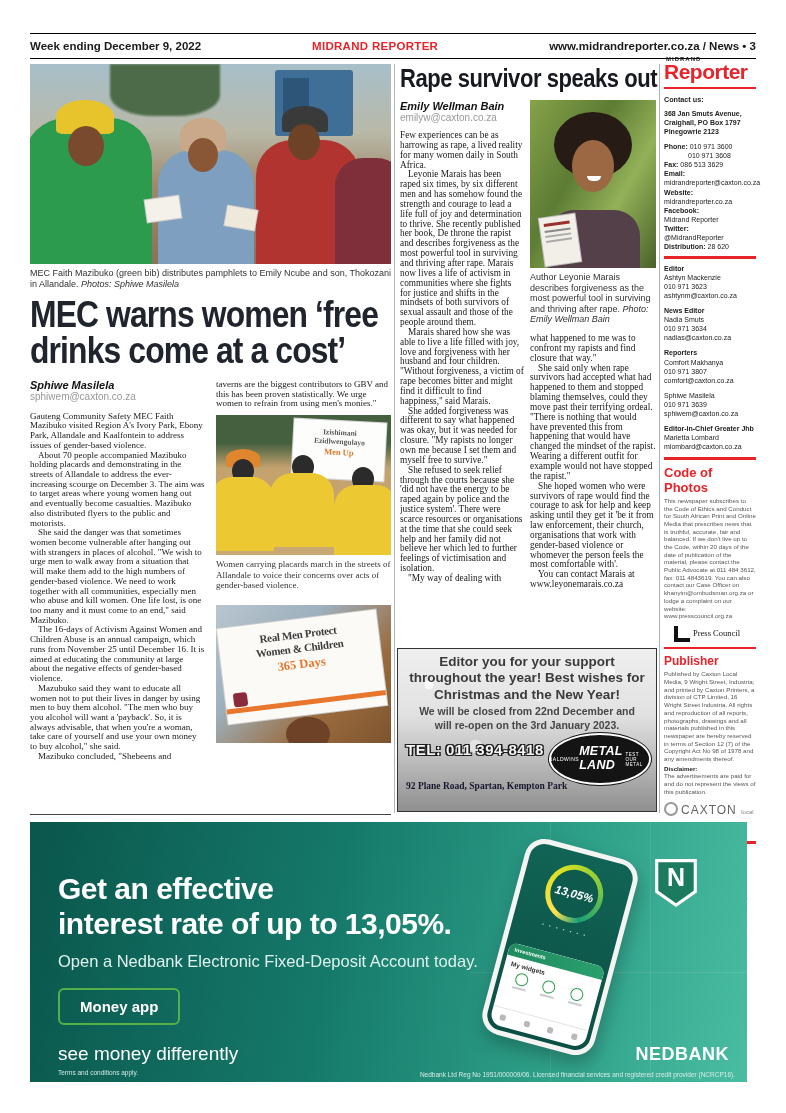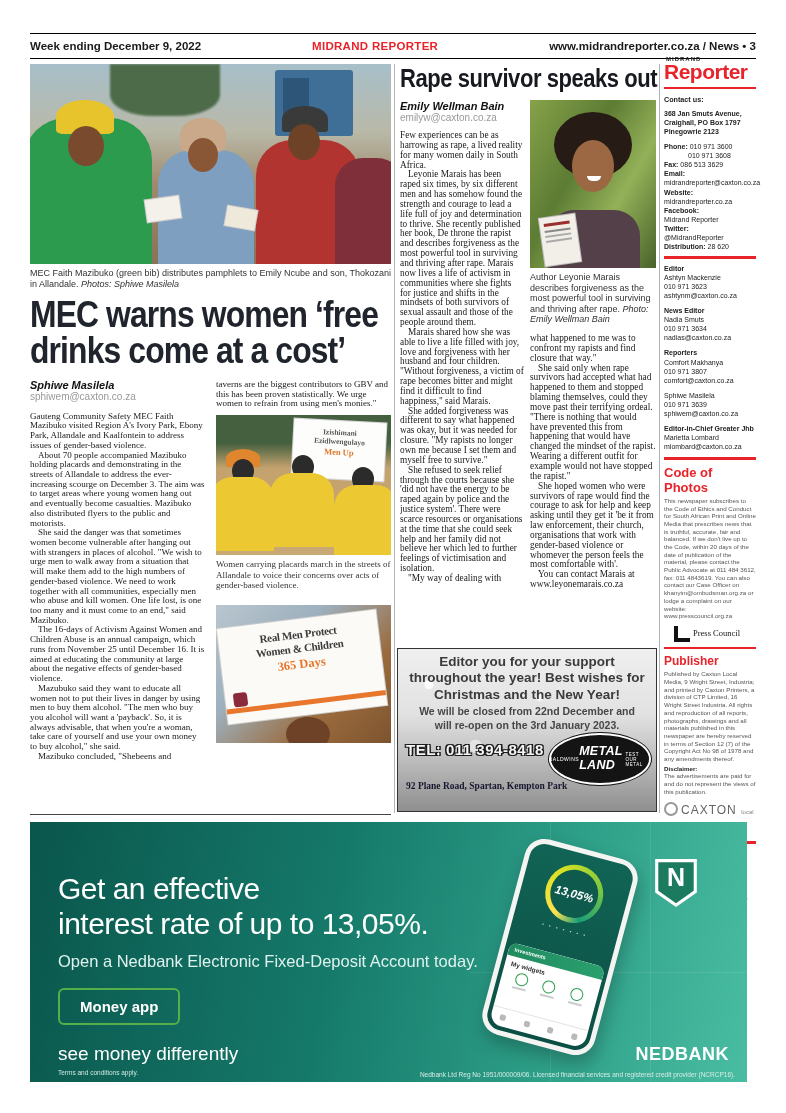--- a/index.html
+++ b/index.html
@@ -125,21 +125,21 @@
   .pc-tx{font-family:"Liberation Serif",serif;font-size:8.5px;line-height:1.05;}
   .cxlogo{margin:5px 0 4px;color:#777;}
   .cx-ico{display:inline-block;width:10px;height:10px;border:2px solid #999;border-radius:50%;vertical-align:-2px;margin-right:3px;}
   .cx-tx{font-size:12px;letter-spacing:1px;color:#666;}
   .cx-sub{font-size:6px;color:#888;}
   .abclogo{font-size:16px;font-weight:bold;font-style:italic;letter-spacing:-2px;color:#111;margin:4px 0 0 24px;}
   
   .nedad{left:30px;top:822px;width:717px;height:260px;overflow:hidden;
          background:linear-gradient(100deg,#0a564c 0%,#15796a 42%,#2d9e87 72%,#49bda2 100%);}
   .gridline{position:absolute;background:rgba(255,255,255,.09);}
-  .ned-h{position:absolute;left:28px;top:50px;color:#fff;font-weight:normal;font-size:30px;
+  .ned-h{position:absolute;left:28px;top:50px;color:#fff;font-weight:bold;font-size:30px;
          line-height:1.15;letter-spacing:-.5px;}
   .ned-sub{position:absolute;left:28px;top:130px;color:#dff2ee;font-size:16.5px;}
   .ned-btn{position:absolute;left:28px;top:166px;border:2px solid #55b04b;border-radius:6px;
            color:#fff;font-weight:bold;font-size:15px;padding:8px 20px;background:transparent;}
   .ned-tag{position:absolute;left:28px;top:221px;color:#fff;font-size:19px;}
   .ned-terms{position:absolute;left:28px;top:247px;color:#cfe8e2;font-size:6.5px;}
   .ned-brand{position:absolute;right:18px;top:222px;color:#fff;font-weight:bold;font-size:18px;letter-spacing:.5px;}
   .ned-fine{position:absolute;right:12px;top:249px;color:#d6ece7;font-size:6.5px;}
   .ned-n{position:absolute;right:48px;top:36px;}
   .phone{position:absolute;left:472px;top:24px;width:116px;height:202px;background:#f4f4f2;

